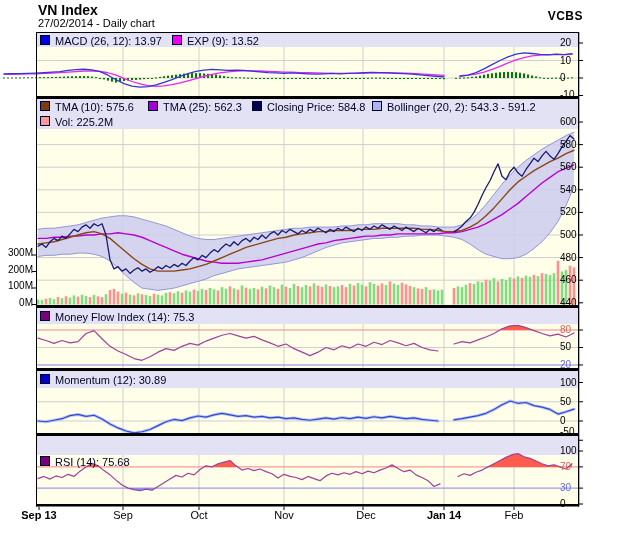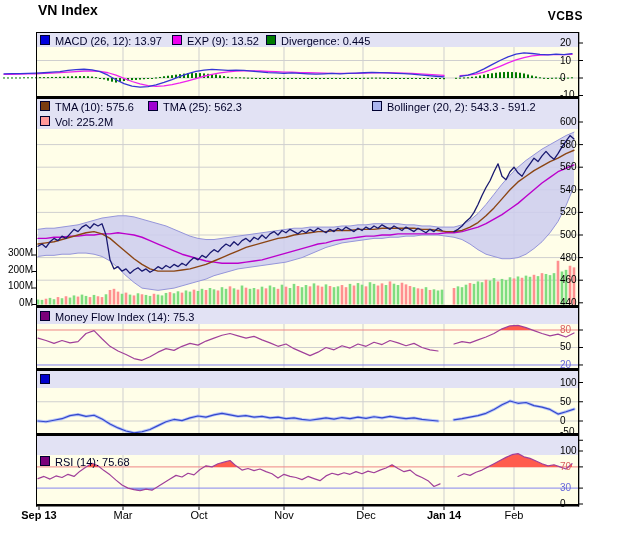--- a/index.html
+++ b/index.html
@@ -18,20 +18,21 @@
   .vl{position:absolute;left:0;width:33px;text-align:right;font-size:10px;color:#000;z-index:3;line-height:10px;}
   .xl{position:absolute;top:509px;width:60px;text-align:center;font-size:11px;color:#000;z-index:3;}
   .xl.bold{font-weight:bold;}
 </style>
 </head>
 <body>
 
 <div class="page">
 
   <div class="title">VN Index</div>
+  <div class="subtitle">27/02/2014 - Daily chart</div>
   <div class="brand">VCBS</div>
 
   <svg id="chart" width="620" height="535" viewBox="0 0 620 535" xmlns="http://www.w3.org/2000/svg">
       <defs>
         <clipPath id="mfiHi">
           <rect x="37" y="308" width="541" height="22"></rect>
         </clipPath>
         <clipPath id="rsiHi">
           <rect x="37" y="436" width="541" height="30.899999999999977"></rect>
         </clipPath>
@@ -434,29 +435,29 @@
       <line x1="123" y1="506.5" x2="123" y2="510" stroke="#000000" stroke-width="1"></line>
       <line x1="199" y1="506.5" x2="199" y2="510" stroke="#000000" stroke-width="1"></line>
       <line x1="284" y1="506.5" x2="284" y2="510" stroke="#000000" stroke-width="1"></line>
       <line x1="363" y1="506.5" x2="363" y2="510" stroke="#000000" stroke-width="1"></line>
       <line x1="444" y1="506.5" x2="444" y2="510" stroke="#000000" stroke-width="1"></line>
       <line x1="514" y1="506.5" x2="514" y2="510" stroke="#000000" stroke-width="1"></line>
     </svg>
 
   <span class="li" style="left:40px;top:35px"><i class="sw" style="background:#0000dd"></i><span>MACD (26, 12): 13.97</span></span>
   <span class="li" style="left:172px;top:35px"><i class="sw" style="background:#ee00ee"></i><span>EXP (9): 13.52</span></span>
-  <span class="li" style="left:266px;top:35px"><i class="sw" style="background:#007a00"></i><span>Divergence: 0.445</span></span>
 
   <span class="li" style="left:40px;top:101px"><i class="sw" style="background:#7a3c10"></i><span>TMA (10): 575.6</span></span>
   <span class="li" style="left:148px;top:101px"><i class="sw" style="background:#a000d0"></i><span>TMA (25): 562.3</span></span>
+  <span class="li" style="left:252px;top:101px"><i class="sw" style="background:#000050"></i><span>Closing Price: 584.8</span></span>
   <span class="li" style="left:372px;top:101px"><i class="sw" style="background:#aab4ee"></i><span>Bollinger (20, 2): 543.3 - 591.2</span></span>
   <span class="li" style="left:40px;top:116px"><i class="sw" style="background:#ff9898"></i><span>Vol: 225.2M</span></span>
 
   <span class="li" style="left:40px;top:311px"><i class="sw" style="background:#7a007a"></i><span>Money Flow Index (14): 75.3</span></span>
-  <span class="li" style="left:40px;top:374px"><i class="sw" style="background:#0000cc"></i></span>
+  <span class="li" style="left:40px;top:374px"><i class="sw" style="background:#0000cc"></i><span>Momentum (12): 30.89</span></span>
   <span class="li" style="left:40px;top:456px"><i class="sw" style="background:#7a007a"></i><span>RSI (14): 75.68</span></span>
 
   <span class="yl" style="top:38px">20</span>
   <span class="yl" style="top:56px">10</span>
   <span class="yl" style="top:73px">0</span>
   <span class="yl" style="top:90px">-10</span>
 
   <span class="yl" style="top:117px">600</span>
   <span class="yl" style="top:140px">580</span>
   <span class="yl" style="top:162px">560</span>
@@ -480,20 +481,20 @@
   <span class="yl" style="top:397px">50</span>
   <span class="yl" style="top:416px">0</span>
   <span class="yl" style="top:427px">-50</span>
 
   <span class="yl" style="top:446px">100</span>
   <span class="yl red" style="top:462px">70</span>
   <span class="yl blue" style="top:483px">30</span>
   <span class="yl" style="top:499px">0</span>
 
   <span class="xl bold" style="left:9px">Sep 13</span>
-  <span class="xl" style="left:93px">Mar</span>
+  <span class="xl" style="left:93px">Sep</span>
   <span class="xl" style="left:169px">Oct</span>
   <span class="xl" style="left:254px">Nov</span>
   <span class="xl" style="left:336px">Dec</span>
   <span class="xl bold" style="left:414px">Jan 14</span>
   <span class="xl" style="left:484px">Feb</span>
 
 </div>
 
 </body></html>

